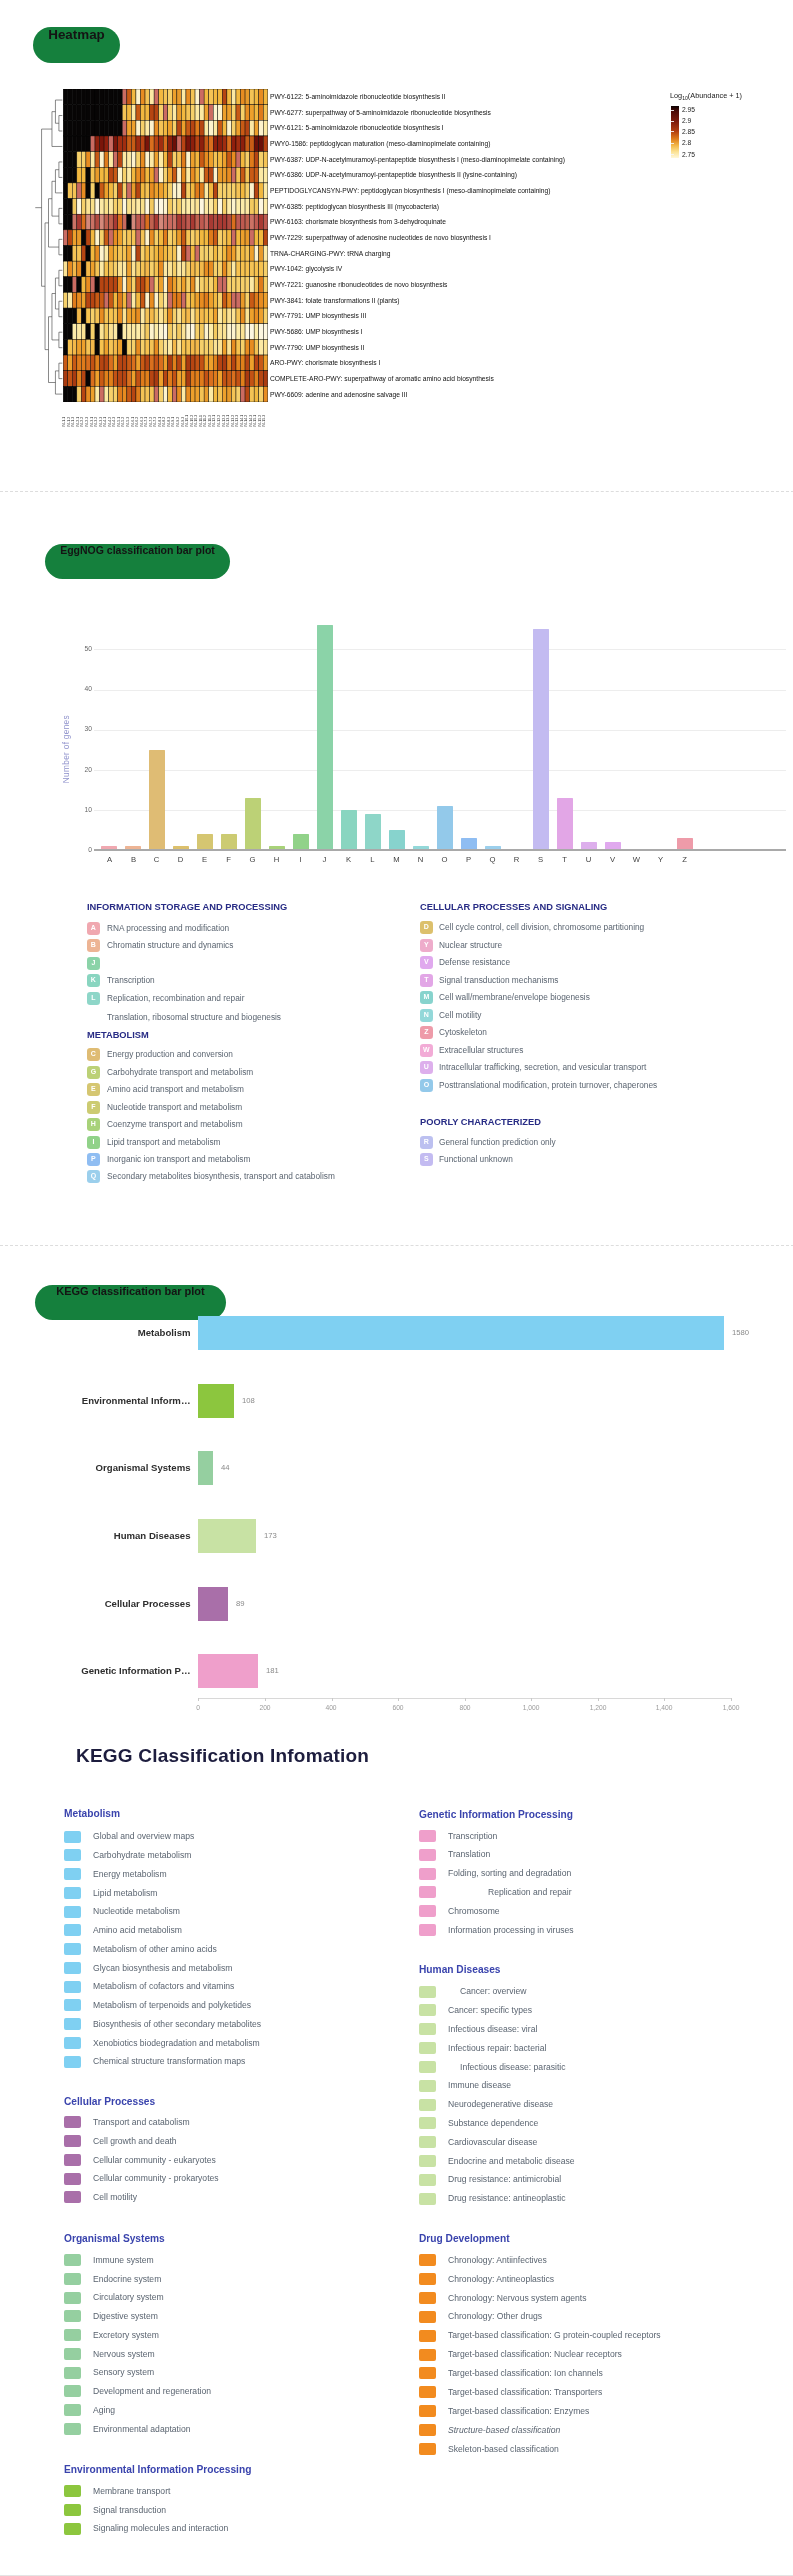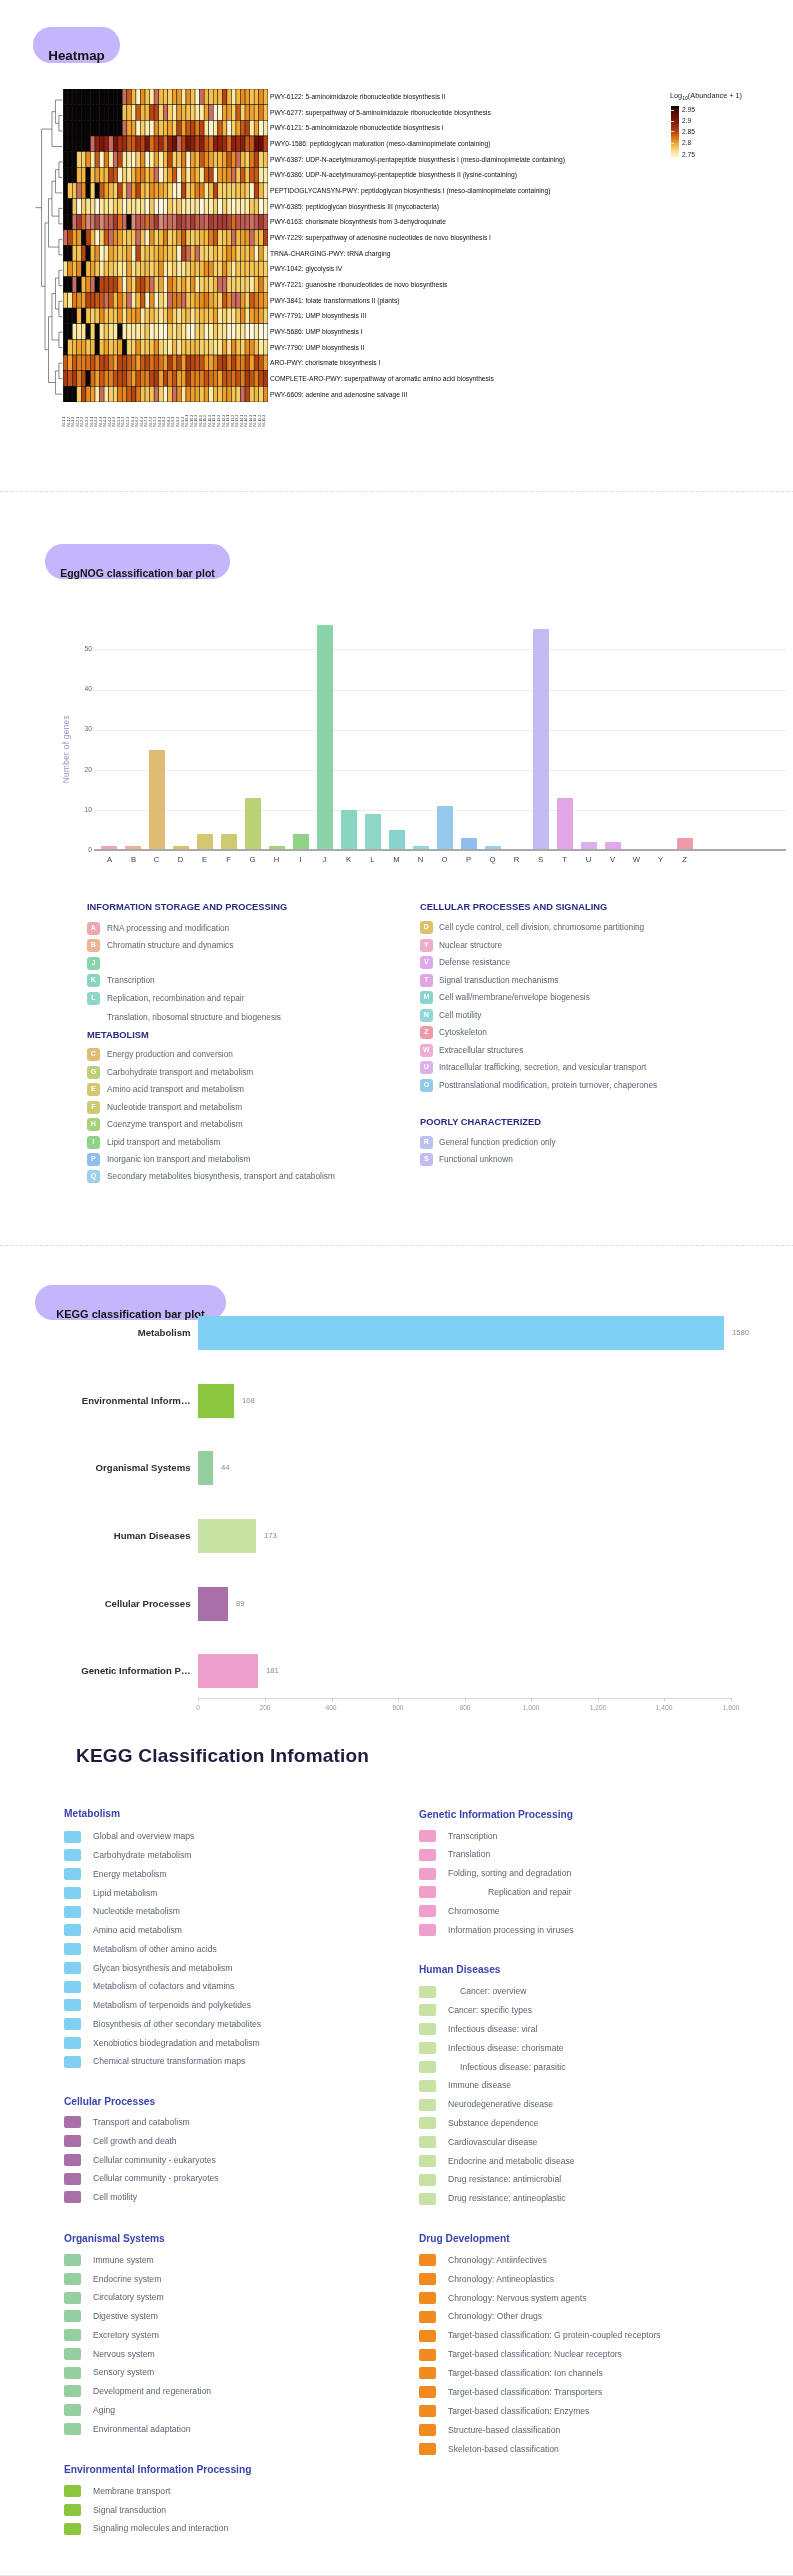--- a/index.html
+++ b/index.html
@@ -1,18 +1,18 @@
 <!DOCTYPE html>
 <html style="font-size:10.2px"><head>
 <meta charset="utf-8">
 <style>
   html,body{margin:0;padding:0;background:#fff;}
   .page{position:relative;width:794px;height:2576px;background:#ffffff;overflow:hidden;
         font-family:"Liberation Sans",sans-serif;color:#222;}
-  .pill{position:absolute;background:#c4b5fd;border-radius:20.4px;display:flex;align-items:flex-end;justify-content:center;}
+  .pill{position:absolute;background:#15803d;border-radius:20.4px;display:flex;align-items:flex-start;justify-content:center;}
   .pill span{font-weight:bold;color:#141414;}
   .divider{position:absolute;left:0;width:794px;border-top:0.6px dashed #dddddd;}
   .bottomline{position:absolute;left:0;top:2575px;width:794px;height:0.6px;background:#e4e4e4;}
   .hm-rowlabel{position:absolute;left:270px;font-size:6.7px;color:#111;white-space:nowrap;line-height:8.3px;}
   .hm-collabel{position:absolute;writing-mode:vertical-rl;transform:rotate(180deg);
                font-size:3.5px;line-height:4.5px;color:#222;letter-spacing:0;}
   .hm-legend-title{position:absolute;left:670px;top:91px;font-size:7.3px;color:#1a1a1a;white-space:nowrap;}
   .hm-legend-title sub{font-size:5.1px;}
   .hm-legend-bar{position:absolute;left:671px;top:106px;width:7.7px;height:52px;
      background:linear-gradient(to bottom,#0a0102 0%,#4b0a06 10%,#7e1a0b 30%,#b13c10 48%,#db7618 62%,#f3b84a 76%,#fbe294 88%,#fff7da 100%);}
@@ -1359,21 +1359,21 @@
       <div class="ki-swatch" style="left: 419px; top: 1924px; background: rgb(239, 159, 203);"></div>
       <div class="ki-item" style="left: 448px; top: 1924px;">Information processing in viruses</div>
       <div class="ki-header" style="left: 419px; top: 1964px;">Human Diseases</div>
       <div class="ki-swatch" style="left: 419px; top: 1986px; background: rgb(200, 226, 164);"></div>
       <div class="ki-item" style="left: 448px; top: 1985px; margin-left: 12px;">Cancer: overview</div>
       <div class="ki-swatch" style="left: 419px; top: 2004px; background: rgb(200, 226, 164);"></div>
       <div class="ki-item" style="left: 448px; top: 2004px;">Cancer: specific types</div>
       <div class="ki-swatch" style="left: 419px; top: 2023px; background: rgb(200, 226, 164);"></div>
       <div class="ki-item" style="left: 448px; top: 2023px;">Infectious disease: viral</div>
       <div class="ki-swatch" style="left: 419px; top: 2042px; background: rgb(200, 226, 164);"></div>
-      <div class="ki-item" style="left: 448px; top: 2042px;">Infectious disease: chorismate</div>
+      <div class="ki-item" style="left: 448px; top: 2042px;">Infectious repair: bacterial</div>
       <div class="ki-swatch" style="left: 419px; top: 2061px; background: rgb(200, 226, 164);"></div>
       <div class="ki-item" style="left: 448px; top: 2061px; padding-left: 12px;">Infectious disease: parasitic</div>
       <div class="ki-swatch" style="left: 419px; top: 2080px; background: rgb(200, 226, 164);"></div>
       <div class="ki-item" style="left: 448px; top: 2079px;">Immune disease</div>
       <div class="ki-swatch" style="left: 419px; top: 2099px; background: rgb(200, 226, 164);"></div>
       <div class="ki-item" style="left: 448px; top: 2098px;">Neurodegenerative disease</div>
       <div class="ki-swatch" style="left: 419px; top: 2117px; background: rgb(200, 226, 164);"></div>
       <div class="ki-item" style="left: 448px; top: 2117px;">Substance dependence</div>
       <div class="ki-swatch" style="left: 419px; top: 2136px; background: rgb(200, 226, 164);"></div>
       <div class="ki-item" style="left: 448px; top: 2136px;">Cardiovascular disease</div>
@@ -1396,19 +1396,19 @@
       <div class="ki-item" style="left: 448px; top: 2329px;">Target-based classification: G protein-coupled receptors</div>
       <div class="ki-swatch" style="left: 419px; top: 2349px; background: rgb(242, 139, 31);"></div>
       <div class="ki-item" style="left: 448px; top: 2348px;">Target-based classification: Nuclear receptors</div>
       <div class="ki-swatch" style="left: 419px; top: 2367px; background: rgb(242, 139, 31);"></div>
       <div class="ki-item" style="left: 448px; top: 2367px;">Target-based classification: Ion channels</div>
       <div class="ki-swatch" style="left: 419px; top: 2386px; background: rgb(242, 139, 31);"></div>
       <div class="ki-item" style="left: 448px; top: 2386px;">Target-based classification: Transporters</div>
       <div class="ki-swatch" style="left: 419px; top: 2405px; background: rgb(242, 139, 31);"></div>
       <div class="ki-item" style="left: 448px; top: 2405px;">Target-based classification: Enzymes</div>
       <div class="ki-swatch" style="left: 419px; top: 2424px; background: rgb(242, 139, 31);"></div>
-      <div class="ki-item" style="left: 448px; top: 2424px;">Structure-based classification</div>
+      <div class="ki-item" style="left: 448px; top: 2424px; font-style: italic;">Structure-based classification</div>
       <div class="ki-swatch" style="left: 419px; top: 2443px; background: rgb(242, 139, 31);"></div>
       <div class="ki-item" style="left: 448px; top: 2443px;">Skeleton-based classification</div>
     </div>
 
 </div>
 
 
 </body></html>

